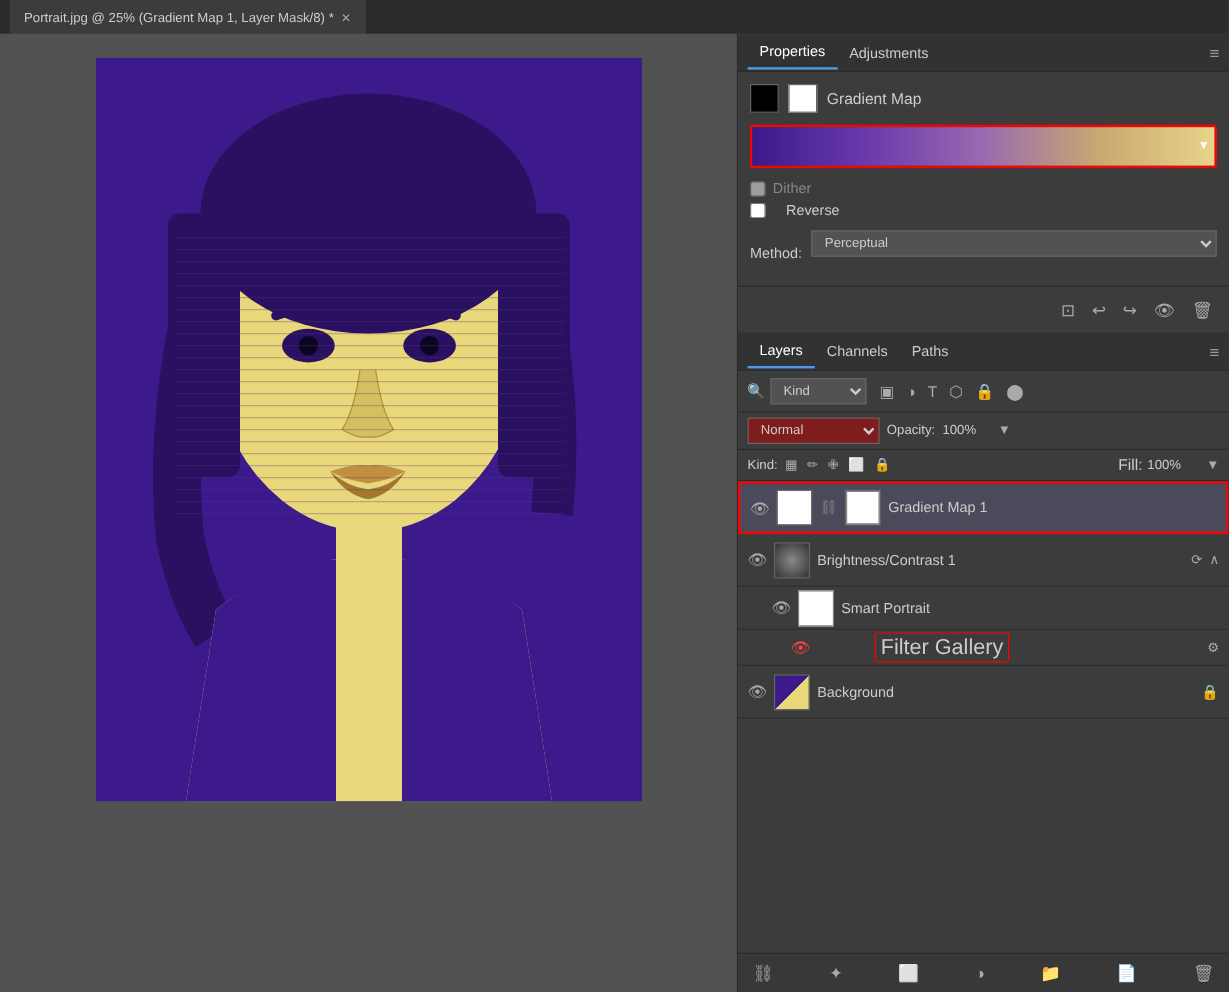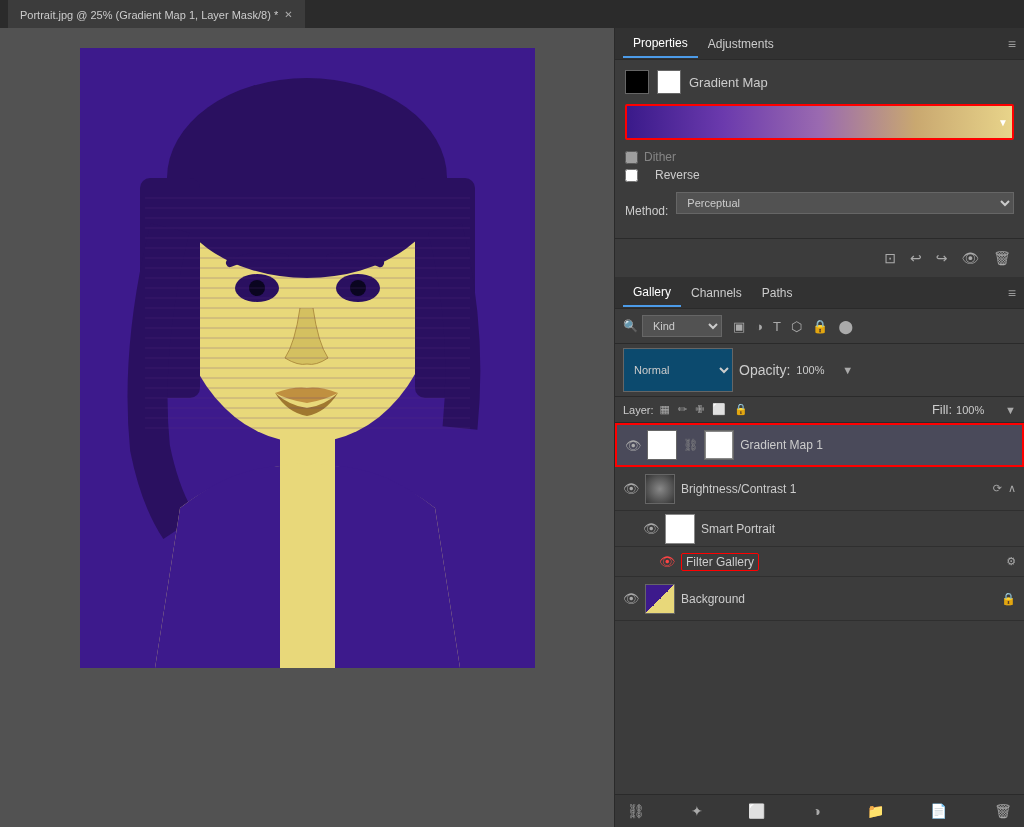--- a/index.html
+++ b/index.html
@@ -267,29 +267,29 @@
 
     .blend-row {
       display: flex;
       align-items: center;
       gap: 6px;
       padding: 4px 8px;
       background: #3c3c3c;
       border-bottom: 1px solid #2a2a2a;
     }
     .blend-select {
-      background: #0c4a6e;
+      background: #7f1d1d;
       color: #cccccc;
       border: 1px solid #666;
-      padding: 14px 6px;
+      padding: 3px 6px;
       font-size: 11px;
       width: 110px;
     }
     .opacity-label {
-      font-size: 14px;
+      font-size: 11px;
       color: #cccccc;
       text-align: center;
     }
     .opacity-value {
       font-size: 11px;
       color: #cccccc;
       width: 40px;
     }
 
     .lock-row {
@@ -392,25 +392,26 @@
       display: flex;
       align-items: center;
       padding: 4px 8px;
       padding-left: 44px;
       gap: 6px;
       height: 30px;
       border-bottom: 1px solid #2f2f2f;
       cursor: pointer;
     }
     .filter-gallery-row .filter-name {
-      font-size: 12px;
+      font-size: 18px;
       color: #cccccc;
       border: 1.5px solid #ff0000;
       padding: 1px 4px;
       border-radius: 2px;
+      margin-left: 48px;
     }
 
     .layers-bottom-bar {
       display: flex;
       align-items: center;
       justify-content: space-between;
       padding: 6px 8px;
       border-top: 1px solid #2a2a2a;
       background: #383838;
     }
@@ -566,21 +567,21 @@
         <span class="icon-btn" title="Redo">↪</span>
         <span class="icon-btn" title="Toggle visibility">👁</span>
         <span class="icon-btn" title="Delete">🗑</span>
       </div>
     </div>
 
     <div class="layers-panel">
 
       <div class="layers-tabs">
         <div class="layers-tab active">
-          <span>Gallery</span>
+          <span>Layers</span>
         </div>
         <div class="layers-tab">
           <span>Channels</span>
         </div>
         <div class="layers-tab">
           <span>Paths</span>
         </div>
         <span class="panel-menu-icon">≡</span>
       </div>
 
@@ -605,21 +606,21 @@
           <option>Multiply</option>
           <option>Screen</option>
           <option>Overlay</option>
         </select>
         <span class="opacity-label">Opacity:</span>
         <span class="opacity-value">100%</span>
         <span style="color:#aaa;font-size:11px;">▼</span>
       </div>
 
       <div class="lock-row">
-        <span class="lock-label">Layer:</span>
+        <span class="lock-label">Kind:</span>
         <div class="lock-icons">
           <span class="lock-icon">▦</span>
           <span class="lock-icon">✏</span>
           <span class="lock-icon">✙</span>
           <span class="lock-icon">⬜</span>
           <span class="lock-icon">🔒</span>
         </div>
         <span class="fill-label">Fill:</span>
         <span class="fill-value">100%</span>
         <span style="color:#aaa;font-size:11px;">▼</span>

